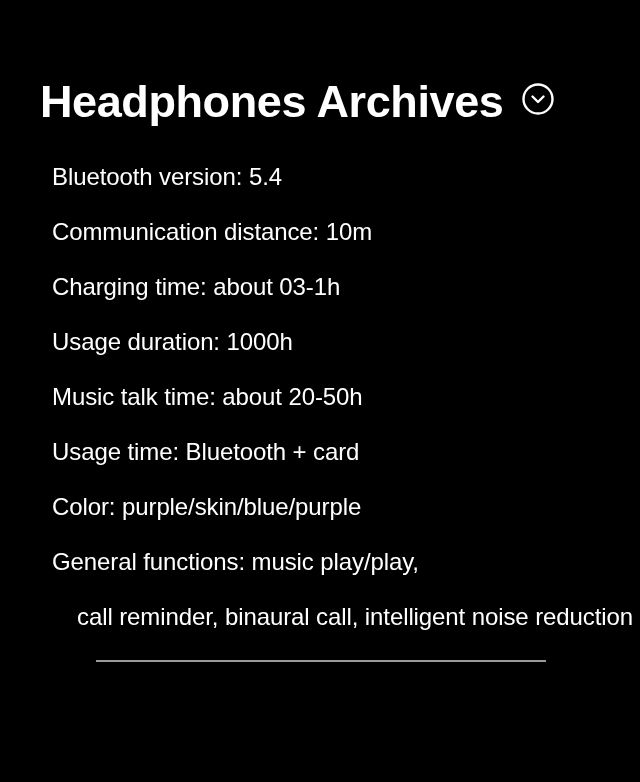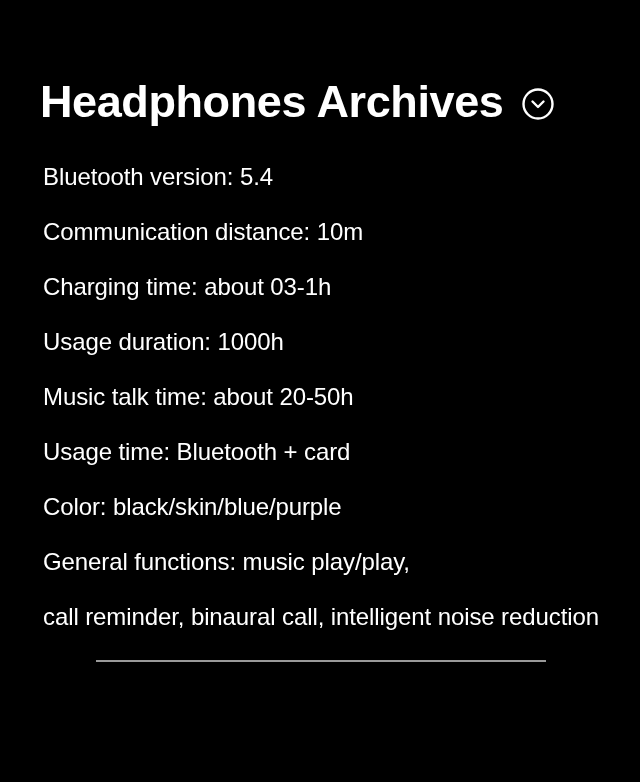--- a/index.html
+++ b/index.html
@@ -22,21 +22,20 @@
     height: 782px;
     background: #000000;
   }
 
   
   .header {
     position: absolute;
     left: 40px;
     top: 78px;
     display: flex;
-    align-items: center;
     gap: 18px;
   }
 
   .title {
     font-size: 45px;
     font-weight: bold;
     color: #ffffff;
     letter-spacing: -0.4px;
     line-height: 1.05;
     white-space: nowrap;
@@ -62,26 +61,27 @@
     top: 164px;
     width: 590px;
   }
 
   .spec-line {
     font-size: 24px;
     font-weight: normal;
     color: #ffffff;
     line-height: 26px;
     height: 26px;
-    margin: 0 0 29px 0;
+    margin: 0 0 29px 9px;
     white-space: nowrap;
     letter-spacing: -0.1px;
   }
   .spec-line:last-child {
     margin-bottom: 0;
+    text-align: right;
   }
 
   
   .divider {
     position: absolute;
     left: 96px;
     top: 660px;
     width: 450px;
     height: 2px;
     background: #9a9a9a;
@@ -102,20 +102,20 @@
     </span>
   </div>
 
   <div class="spec-list">
     <div class="spec-line">Bluetooth version: 5.4</div>
     <div class="spec-line">Communication distance: 10m</div>
     <div class="spec-line">Charging time: about 03-1h</div>
     <div class="spec-line">Usage duration: 1000h</div>
     <div class="spec-line">Music talk time: about 20-50h</div>
     <div class="spec-line">Usage time: Bluetooth + card</div>
-    <div class="spec-line">Color: black/skin/blue/purple</div>
+    <div class="spec-line">Color: purple/skin/blue/purple</div>
     <div class="spec-line">General functions: music play/play,</div>
     <div class="spec-line">call reminder, binaural call, intelligent noise reduction</div>
   </div>
 
   <div class="divider"></div>
 
 </div>
 
 </body></html>

